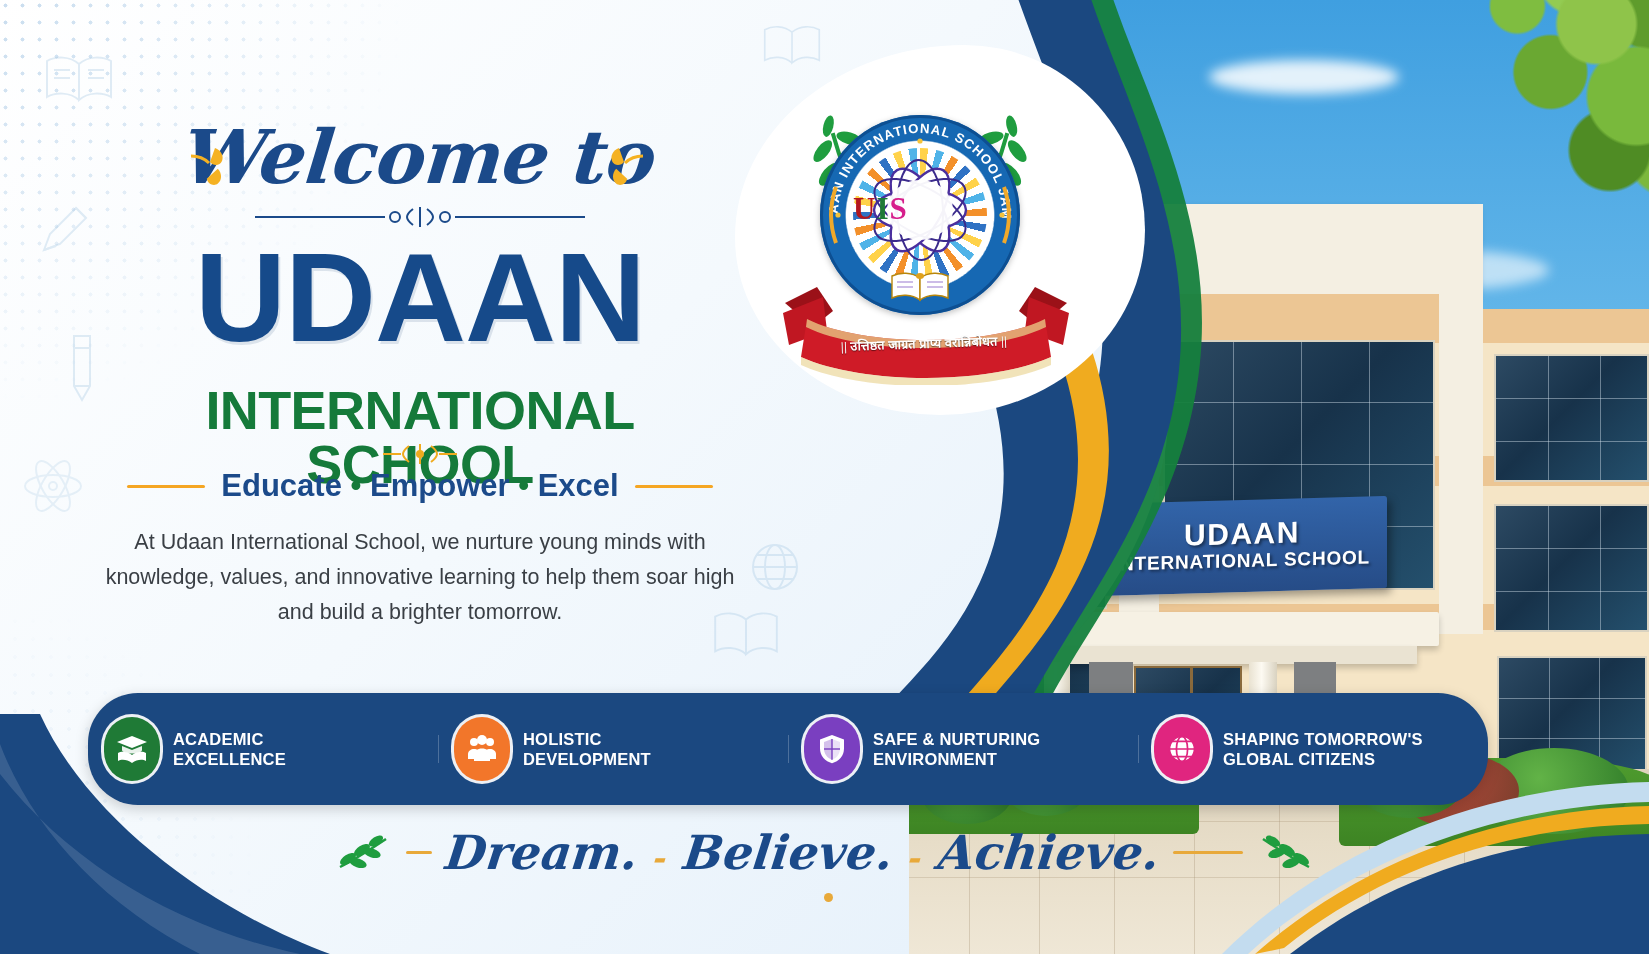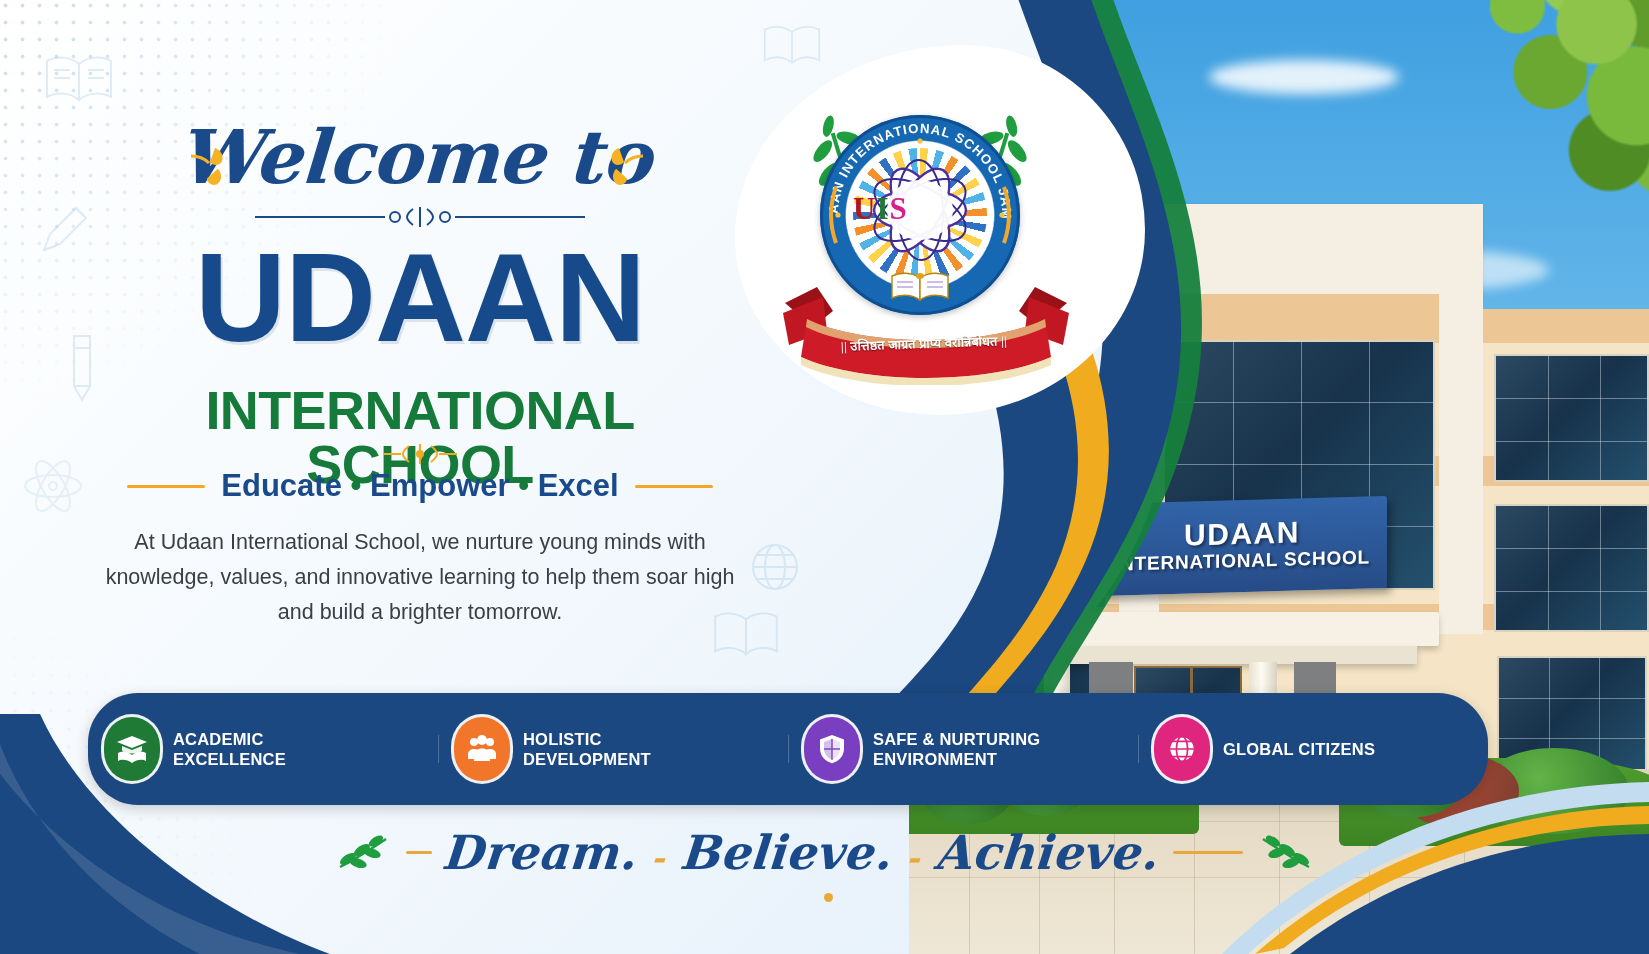--- a/index.html
+++ b/index.html
@@ -575,20 +575,21 @@
         <svg width="32" height="32" viewBox="0 0 32 32" fill="none" stroke="#fff" stroke-width="2">
           <circle cx="16" cy="16" r="12.5" fill="#fff" stroke="none"></circle>
           <g stroke="#e0257f" stroke-width="1.7" fill="none">
             <circle cx="16" cy="16" r="12.5"></circle>
             <ellipse cx="16" cy="16" rx="5.6" ry="12.5"></ellipse>
             <path d="M3.5 16h25M6 8.4h20M6 23.6h20"></path>
           </g>
         </svg>
       </div>
       <div class="feat-tx">
+        <div>SHAPING TOMORROW'S</div>
         <div>GLOBAL CITIZENS</div>
       </div>
     </div>
 
   </div>
 
   <svg class="sweep" viewBox="0 0 1649 240" preserveAspectRatio="none">
     <path d="M0 0 L0 240 L330 240 C220 200 90 110 40 0 Z" fill="#1b4880"></path>
     <path d="M0 0 L0 60 C70 150 180 215 300 240 L200 240 C100 190 30 110 0 30 Z" fill="#ffffff" opacity=".13"></path>
     <path d="M1649 240 L1649 120 C1500 122 1380 170 1290 240 Z" fill="#1b4880"></path>

